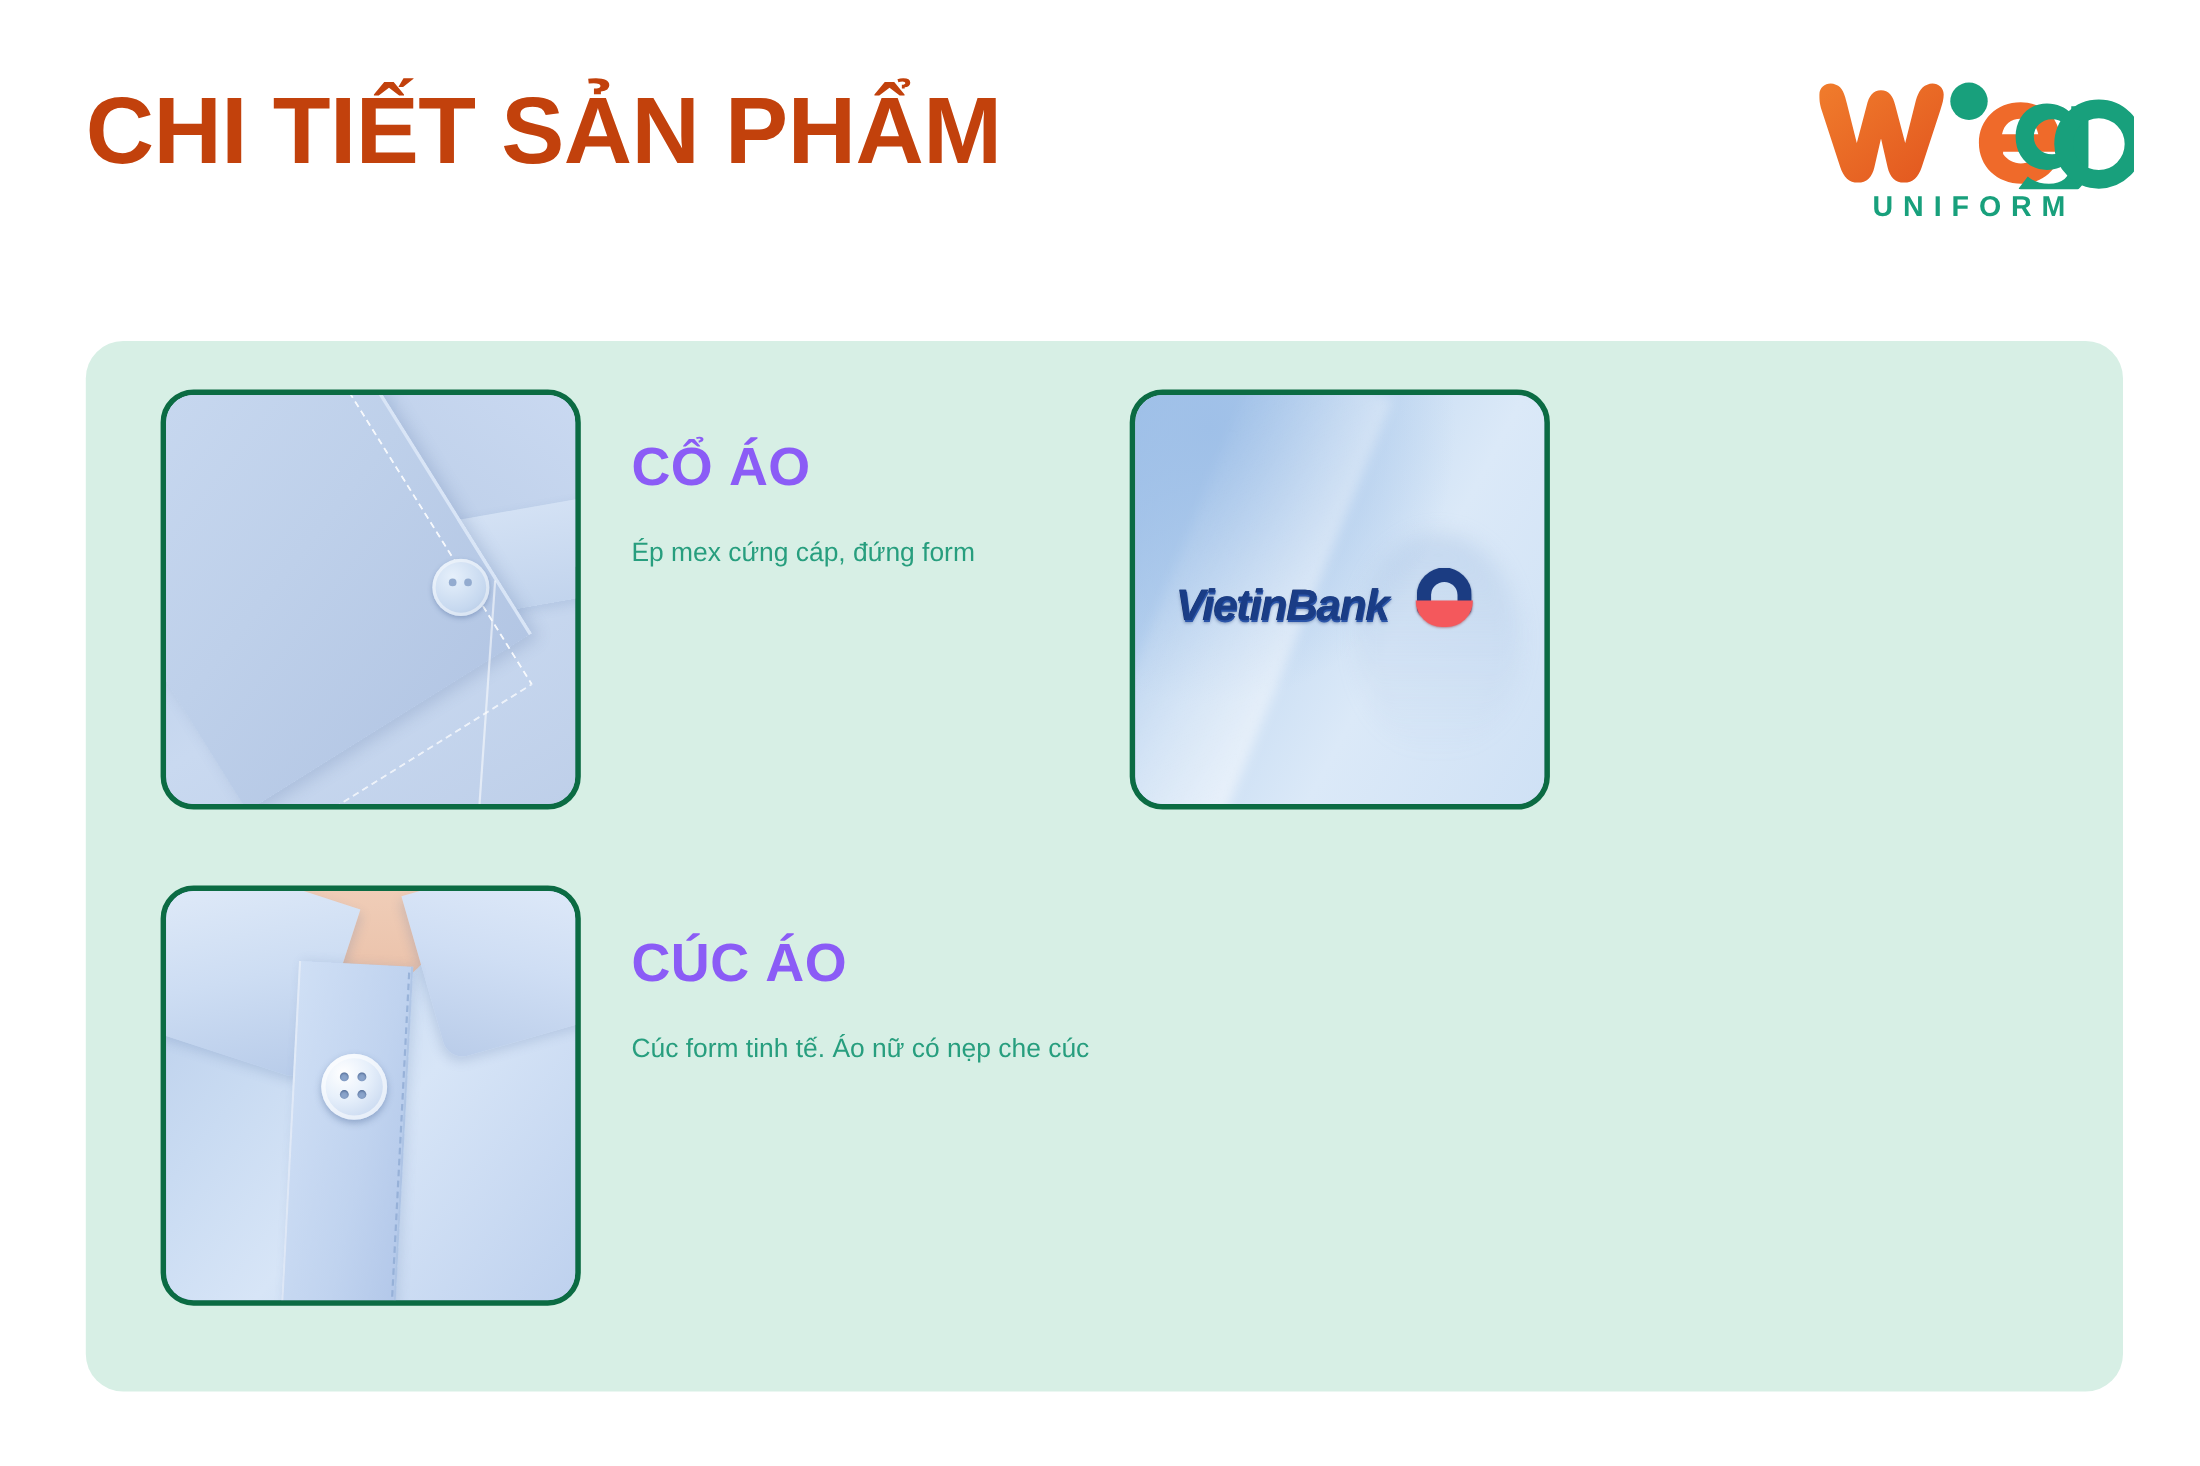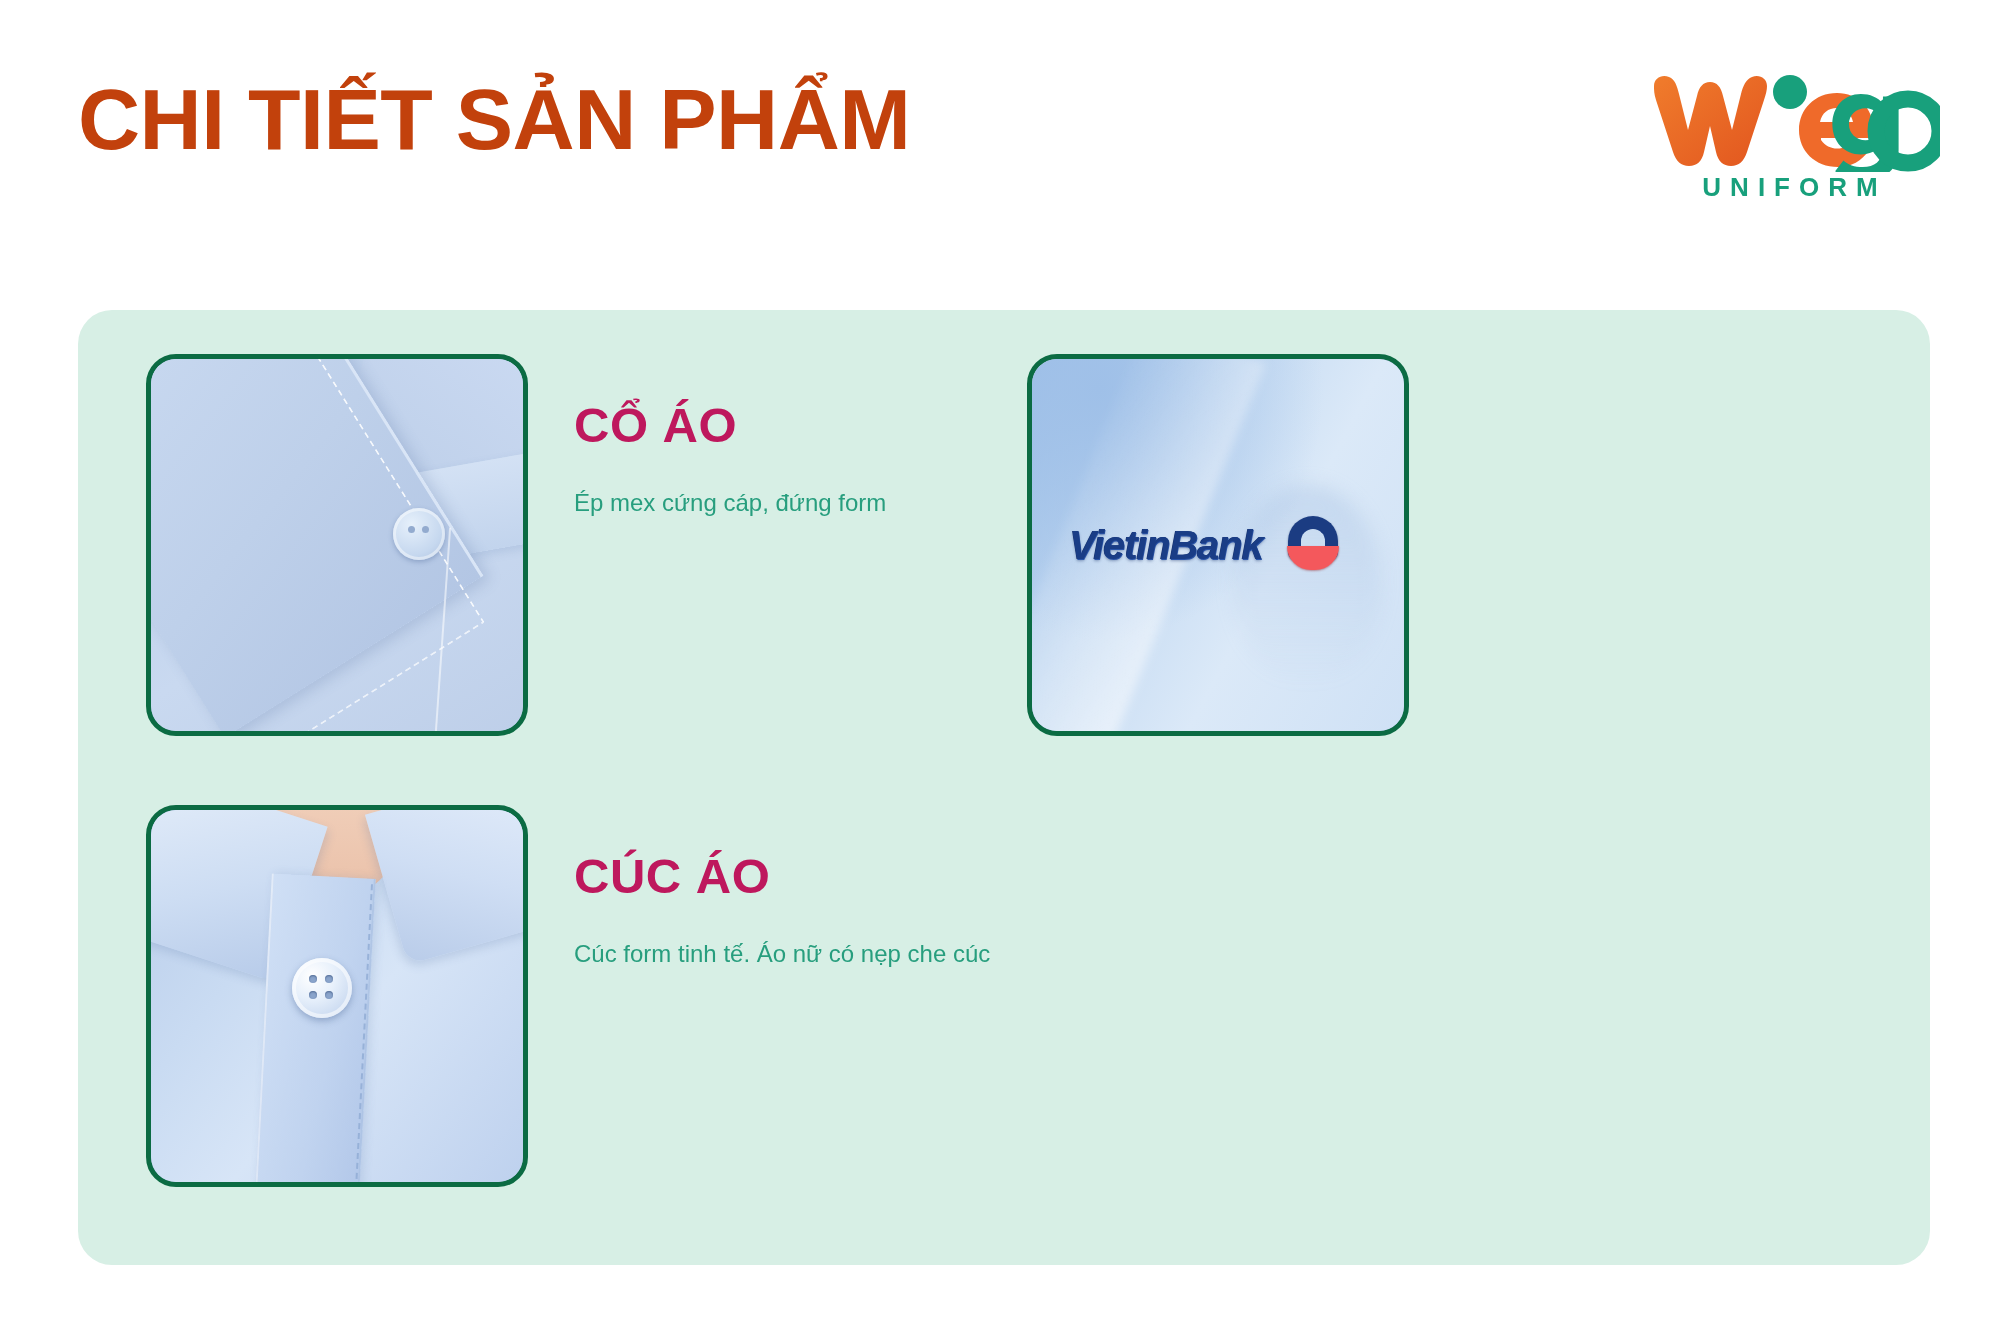--- a/index.html
+++ b/index.html
@@ -111,21 +111,21 @@
     inset: 0;
     overflow: hidden;
     border-radius: 25px;
   }
 
   .card-text { padding-top: 46px; flex: 1 1 auto; min-width: 0; }
 
   .card-title {
     font-size: 49px;
     font-weight: 900;
-    color: #be185d;
+    color: #8b5cf6;
     letter-spacing: 0.5px;
     line-height: 1.05;
     margin-bottom: 34px;
     white-space: nowrap;
   }
 
   .card-desc {
     font-size: 24px;
     font-weight: 400;
     color: #279e7e;
@@ -196,21 +196,21 @@
     transform: rotate(22deg); filter: blur(5px);
   }
   .logo-fold2 {
     position:absolute; right:6%; top:34%; width:40%; height:54%;
     background: linear-gradient(180deg, rgba(150,180,220,.30), rgba(255,255,255,0));
     filter: blur(9px); border-radius:50%;
   }
   .emb-wrap {
     position:absolute; left:10%; top:50%; width:74%;
     transform: translateY(-50%);
-    display:flex; align-items:center; gap:22px;
+    display:flex; align-items:flex-end; gap:22px;
   }
   .emb-text {
     font-family: "Liberation Sans", sans-serif;
     font-size: 40px; font-weight: 900; font-style: italic;
     color:#1a3d86; letter-spacing:-1.2px;
     text-shadow: 0.5px 1px 0 #2a54a8, -0.5px -0.5px 0 #16306b, 0 2px 3px rgba(20,45,100,.4);
     white-space:nowrap;
   }
   .emb-sym { position:relative; width:58px; height:58px; flex:0 0 auto; }
   .emb-sym .ring {

